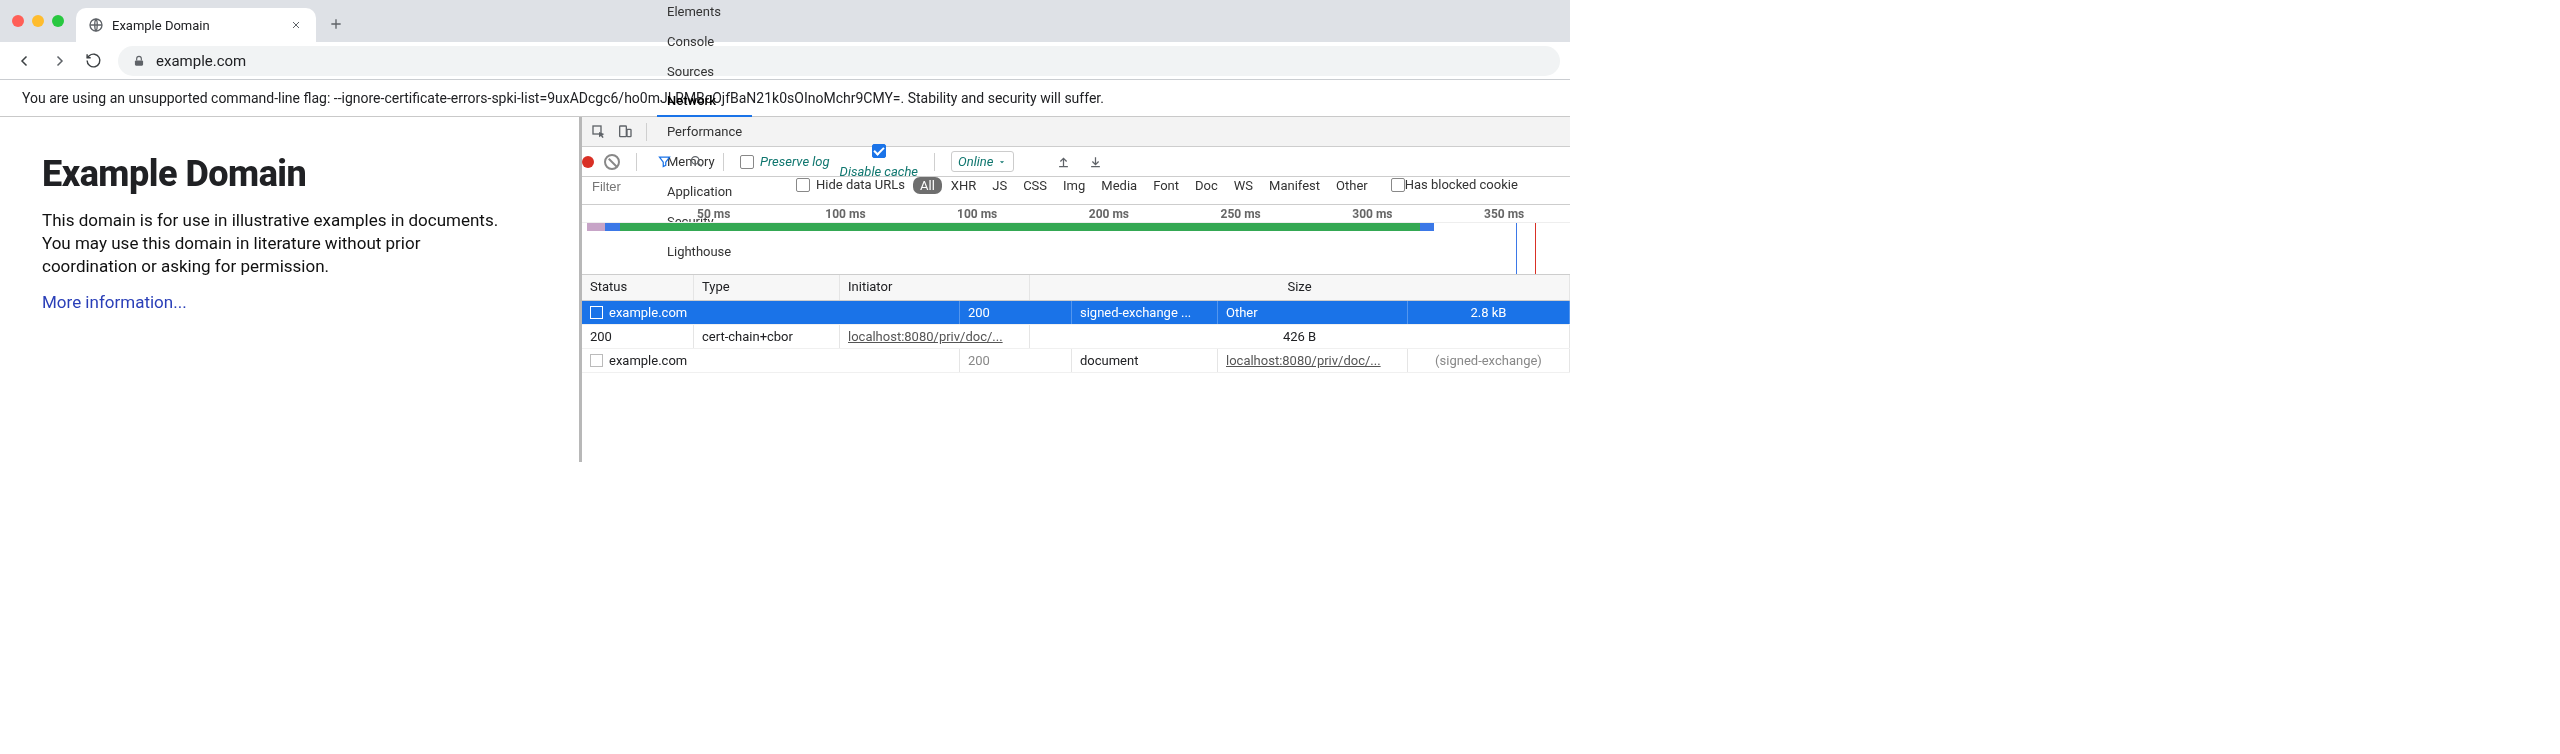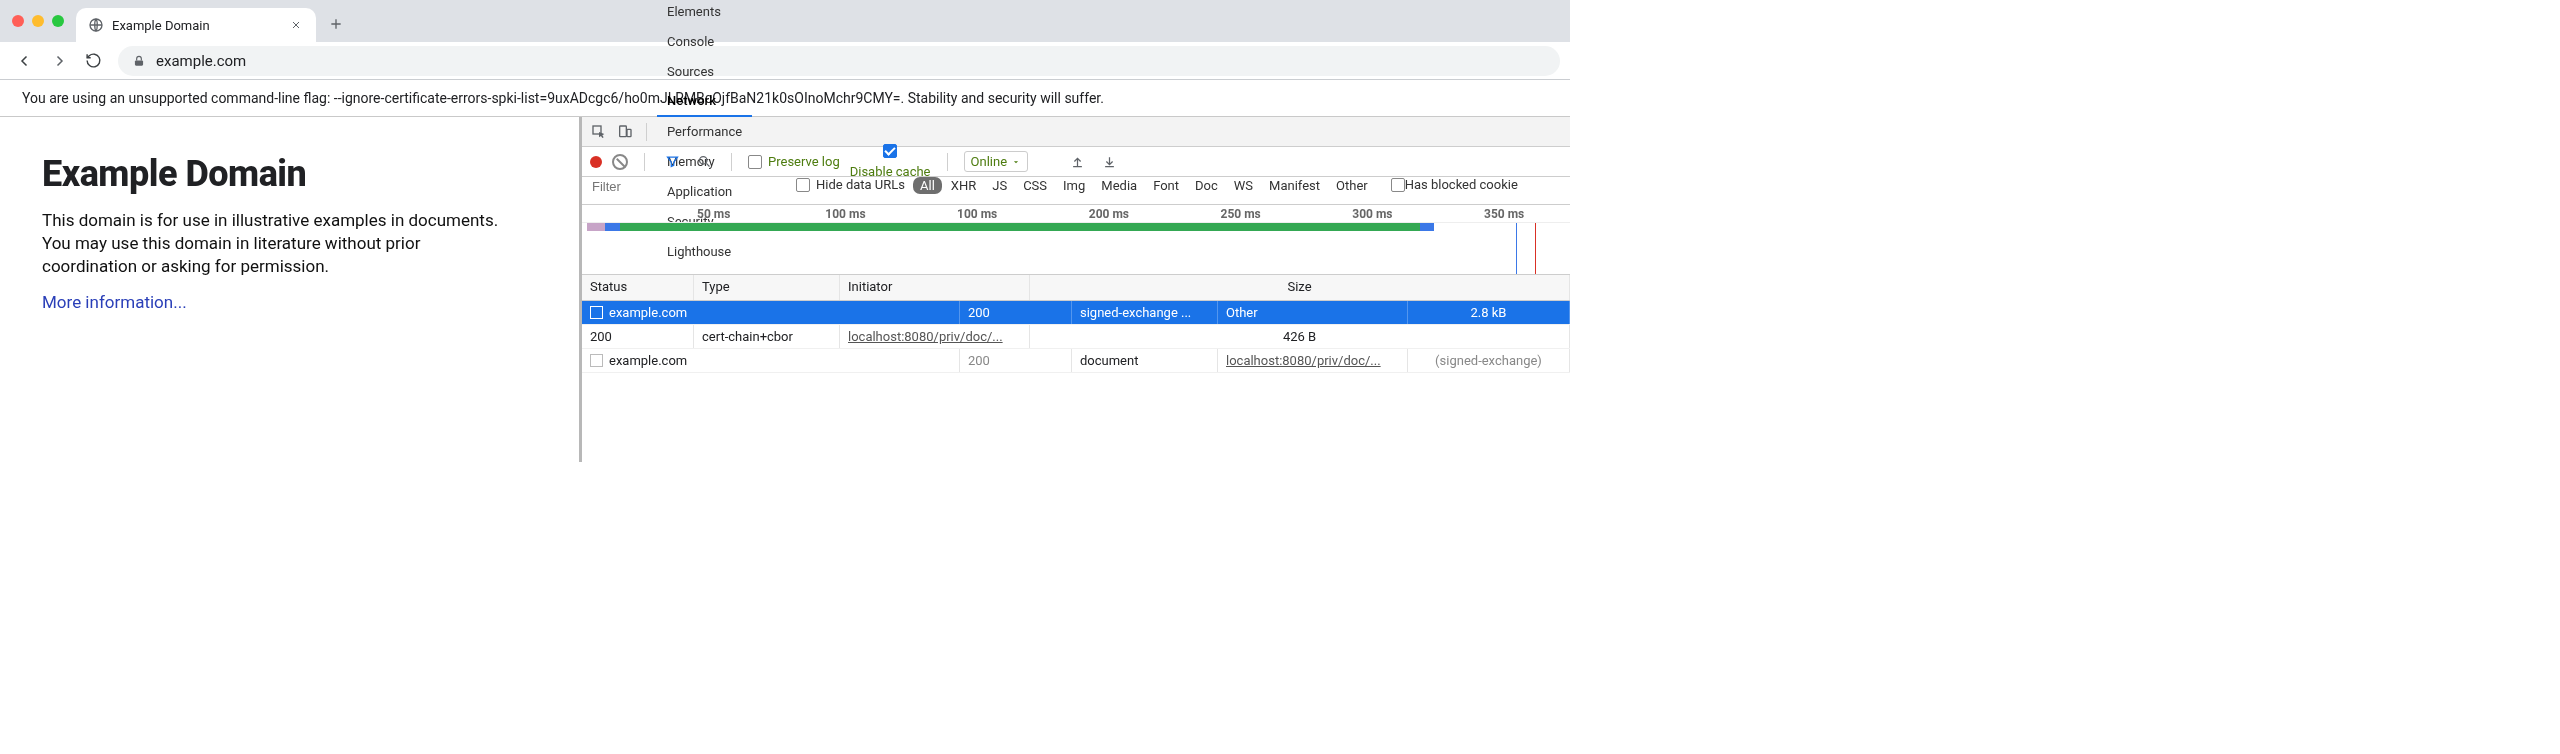--- a/index.html
+++ b/index.html
@@ -115,23 +115,24 @@
     font-size: 13px;
   }
   .dt-iconbtn { width:22px; height:22px; display:flex; align-items:center; justify-content:center; color:#5f6368; }
   .dt-sep { width:1px; height:18px; background:#cfcfcf; margin:0 6px; }
   .dt-tab { padding: 0 10px; height:30px; display:flex; align-items:center; color:#333; cursor:pointer; }
   .dt-tab.active { color:#000; border-bottom: 2px solid var(--blue); font-weight:500; }
 
   .dt-toolbar {
     height: 30px; display:flex; align-items:center;
     border-bottom: 1px solid var(--devtools-border);
-    padding: 0 8px; gap: 10px;
+    padding: 0 0; gap: 10px;
     font-size: 13px;
-    color:#4d7c0f;
+    color:#0f766e;
+    font-style:italic;
   }
   .rec-dot { width:12px; height:12px; border-radius:50%; background:#d93025; }
   .ban { width:16px; height:16px; border:2px solid #888; border-radius:50%; position:relative; }
   .ban::after { content:""; position:absolute; left:1px; top:6px; width:12px; height:2px; background:#888; transform:rotate(45deg); }
   .funnel { color: var(--blue); }
   .cbox { width:14px; height:14px; border:1px solid #888; border-radius:2px; display:inline-flex; align-items:center; justify-content:center; background:#fff; }
   .cbox.checked { background: var(--blue); border-color: var(--blue); }
   .cbox.checked::after { content:""; width:4px; height:8px; border:solid #fff; border-width:0 2px 2px 0; transform:rotate(45deg); margin-top:-2px;}
   .throt { display:flex; align-items:center; gap:4px; padding:2px 6px; border:1px solid #ccc; border-radius:3px; background:#fff; }
 

